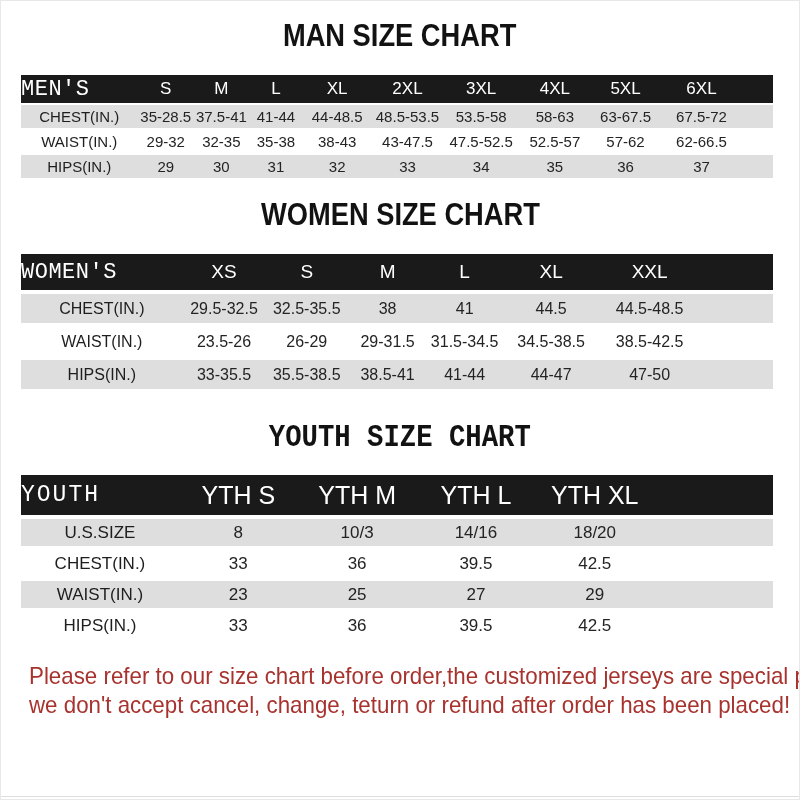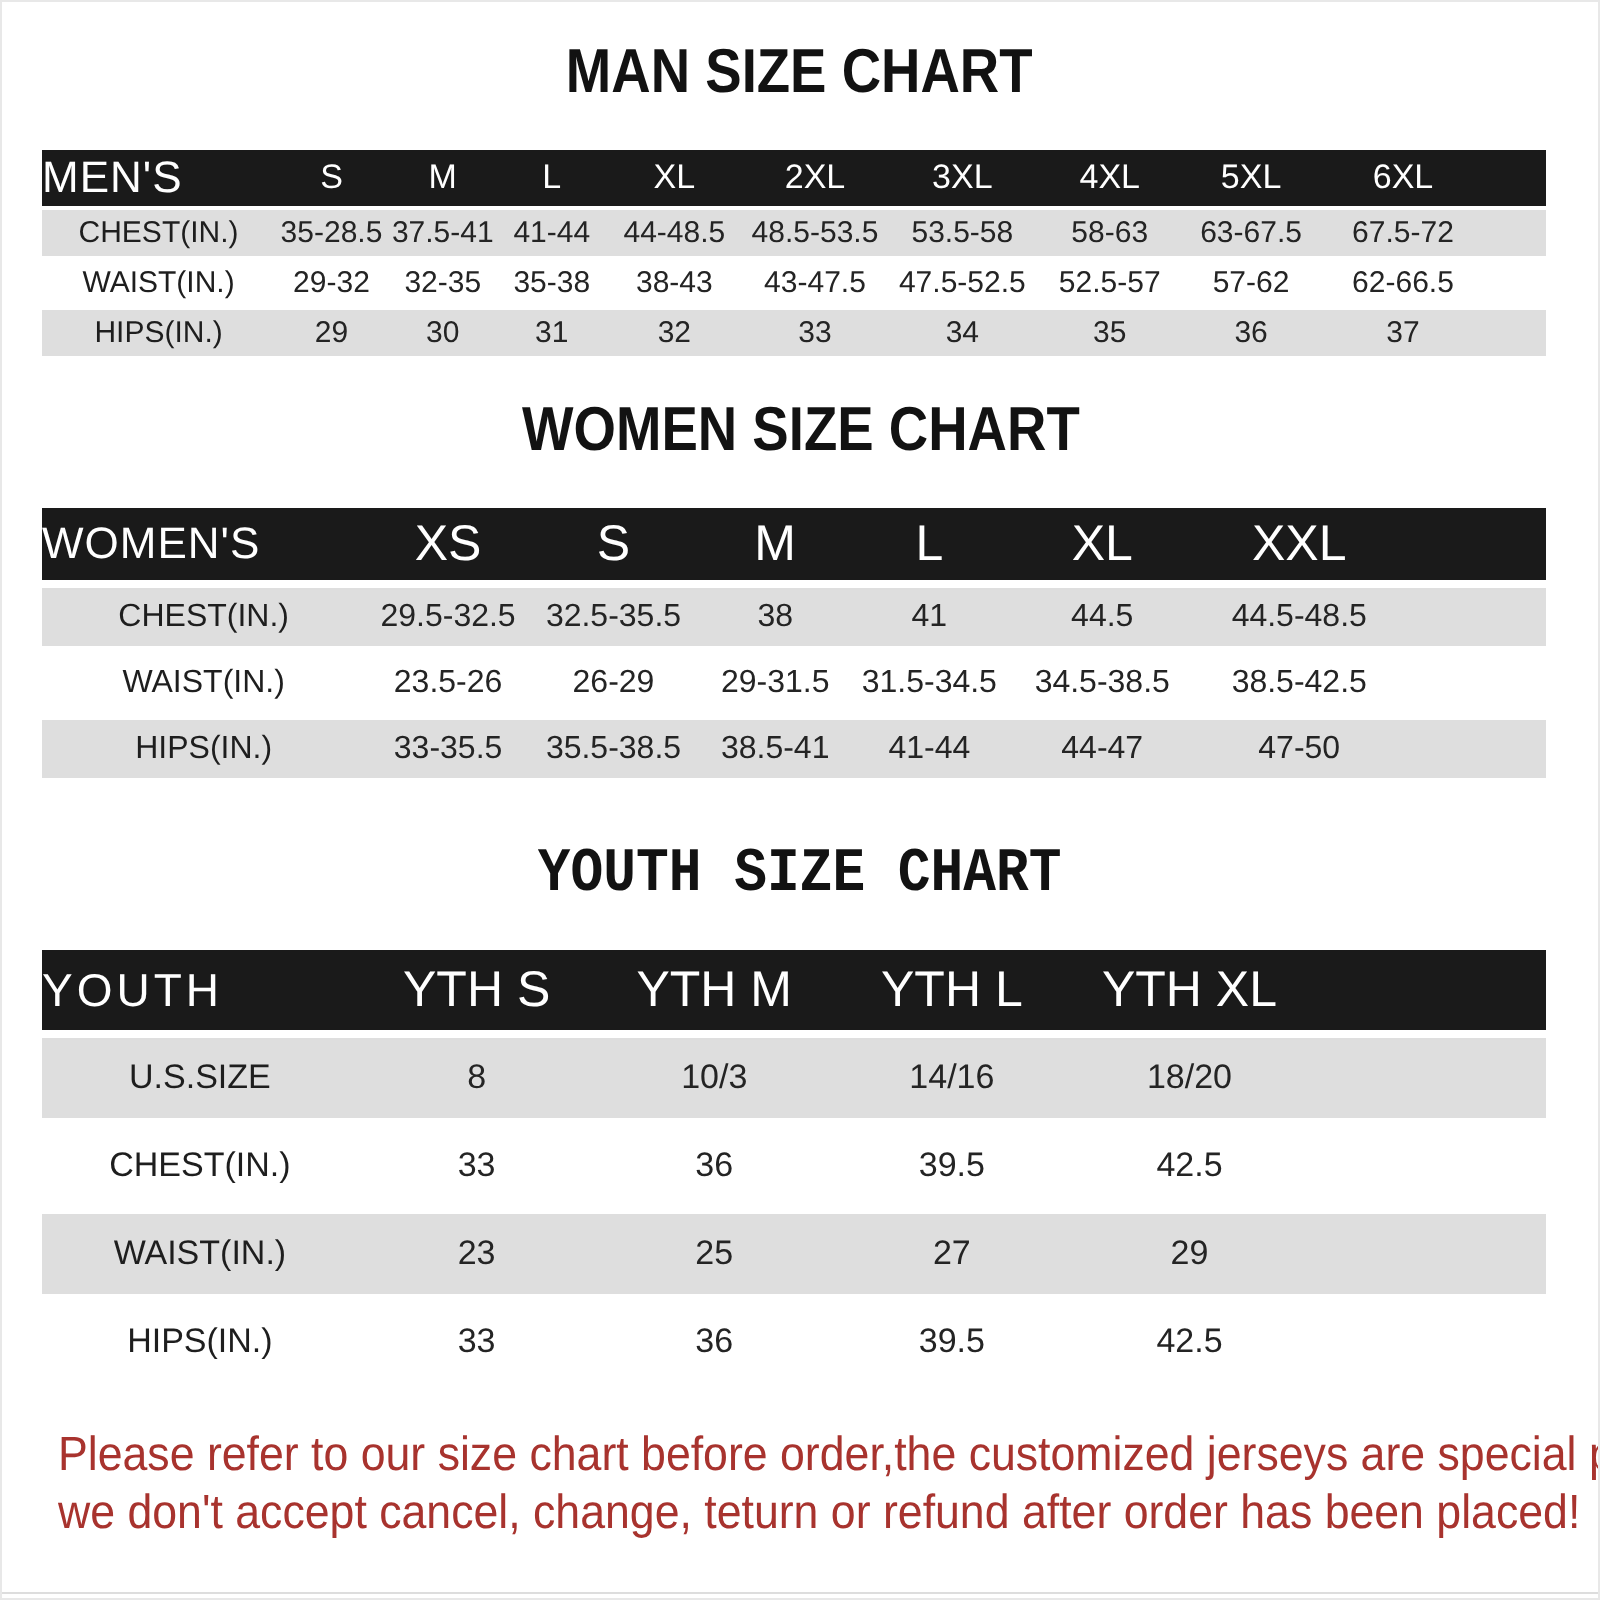--- a/index.html
+++ b/index.html
@@ -64,20 +64,21 @@
   .size-table thead tr { background: var(--table-header-bg, #1a1a1a); }
   .size-table th { font-weight: normal; padding: 0; }
   .size-table td { padding: 0; }
   .header-label {
     color: var(--table-header-text, #ffffff);
     font-weight: bold;
     text-align: left;
     padding-left: 14px;
     letter-spacing: 0.5px;
     white-space: nowrap;
+    font-family: Liberation Mono, monospace;
   }
   .col-head {
     color: var(--table-header-text, #ffffff);
     text-align: center;
     white-space: nowrap;
   }
   .row-gray  td { background: var(--row-gray, #dedede); }
   .row-white td { background: var(--row-white, #ffffff); }
   .label-cell {
     text-align: center;
@@ -95,27 +96,27 @@
   .t-men td { height: 23px; }
   .t-men .header-label { font-size: 22px; }
   .t-men .col-head     { font-size: 17px; }
   .t-men .label-cell   { font-size: 15px; }
   .t-men .value-cell   { font-size: 15px; }
   
   .t-women { border-spacing: 0 4px; }
   .t-women th { height: 36px; }
   .t-women td { height: 29px; }
   .t-women .header-label { font-size: 22px; }
-  .t-women .col-head     { font-size: 25px; margin-top: 40px; }
+  .t-women .col-head     { font-size: 19px; margin-top: 40px; }
   .t-women .label-cell   { font-size: 16px; }
   .t-women .value-cell   { font-size: 16px; }
   
   .t-youth { border-spacing: 0 4px; }
   .t-youth th { height: 40px; }
-  .t-youth td { height: 40px; }
+  .t-youth td { height: 27px; }
   .t-youth .header-label { font-size: 23px; letter-spacing: 2px; }
   .t-youth .col-head     { font-size: 25px; }
   .t-youth .label-cell   { font-size: 17px; }
   .t-youth .value-cell   { font-size: 17px; }
   
   .footer-note {
     margin: 18px 0 0 28px;
   }
   .footer-note p {
     margin: 0;

